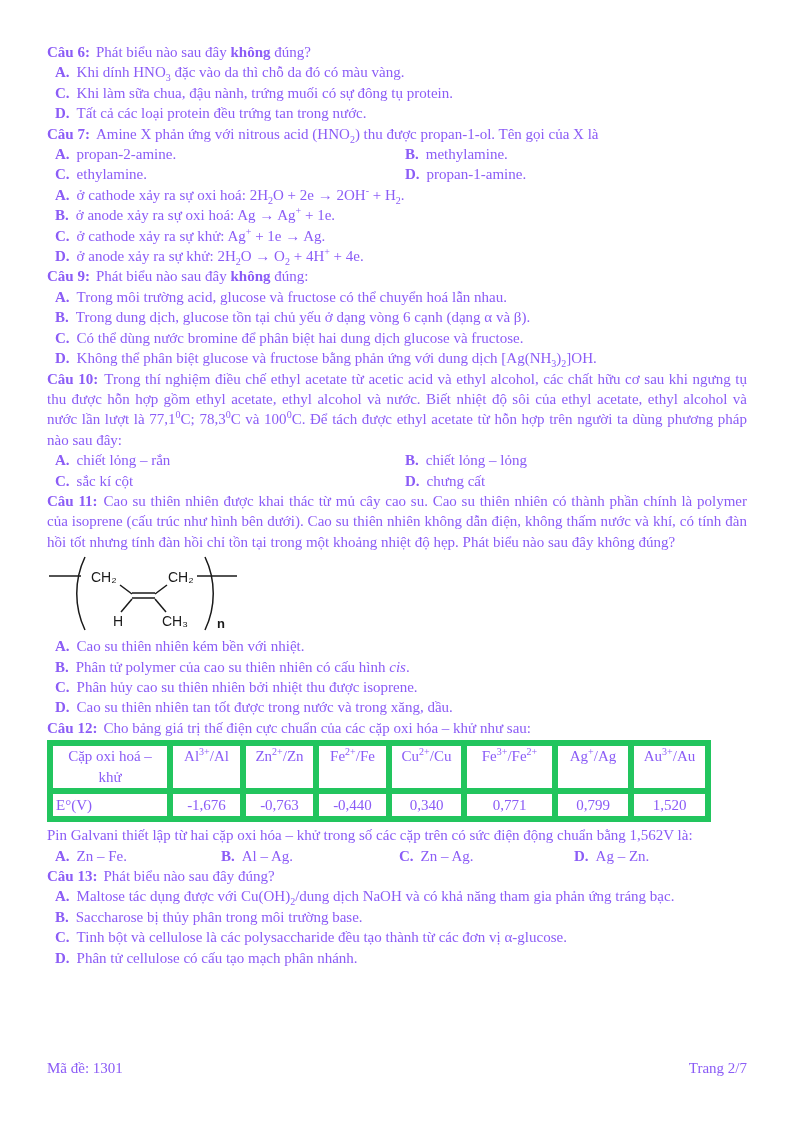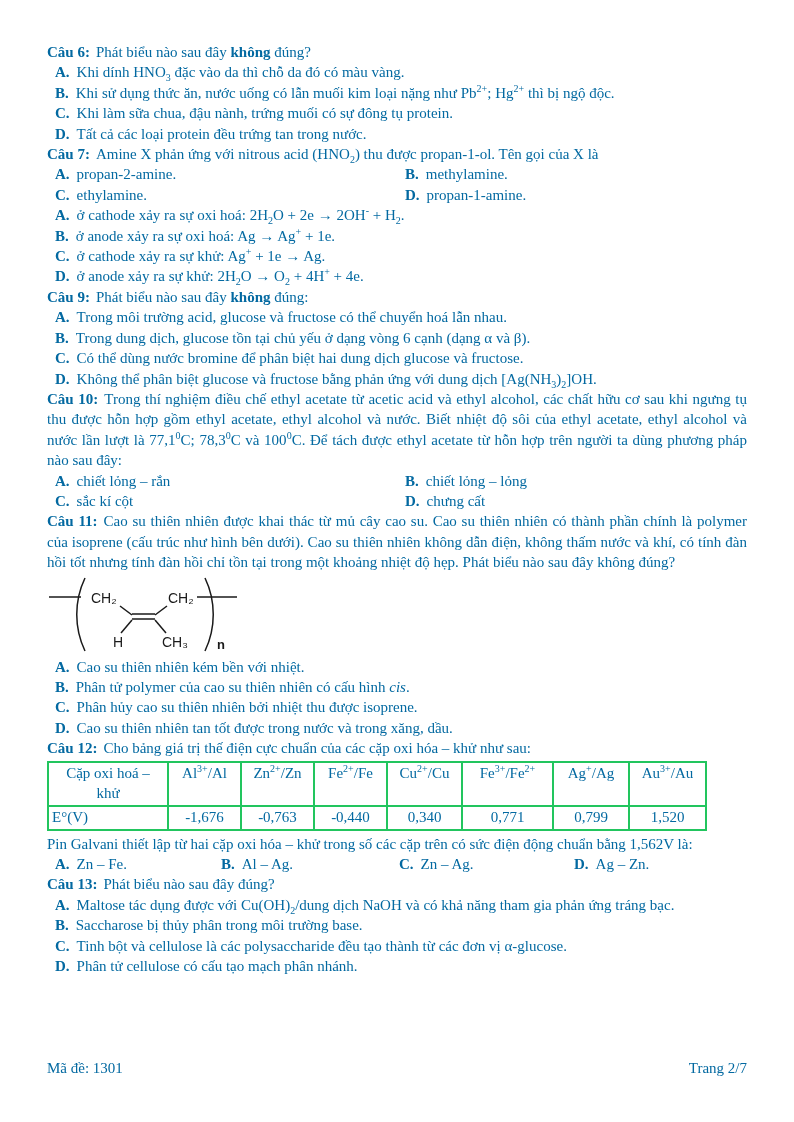--- a/index.html
+++ b/index.html
@@ -4,21 +4,21 @@
 <style>
   html,body { margin:0; padding:0; background:#888; }
   .page {
     position:relative;
     width:794px; height:1122px;
     margin:0 auto;
     background:#ffffff;
     font-family:"Liberation Serif", serif;
     font-size:15px;
     line-height:20.4px;
-    color:#0369a1;
+    color:#8b5cf6;
     overflow:hidden;
   }
   .content {
     position:absolute; left:47px; right:47px; top:42px;
   }
   .question { margin:0; }
   .stem { margin:0; text-align:justify; }
   .qlabel { font-weight:bold; margin-right:6px; }
   sub, sup { line-height:0; font-size:10px; }
   .options { margin:0; }
@@ -28,42 +28,41 @@
   .options.cols-4 { display:grid; grid-template-columns:166px 178px 175px 1fr; }
   .optlabel { font-weight:bold; margin-right:7px; }
 
   .figure { margin:2px 0; }
   .figure svg { display:block; }
   .figure text { font-family:"Liberation Sans", sans-serif; font-size:14px; fill:#1a1a1a; }
   .figure .nsub { font-size:13px; font-weight:bold; }
   .figure path, .figure line { stroke:#1a1a1a; stroke-width:1.5; fill:none; }
 
   table.etable { border-collapse:collapse; table-layout:fixed; margin:2px 0 3px 0; }
-  .etable th, .etable td { border:2px solid #22c55e; padding:0 3px; text-align:center; font-weight:normal; overflow:hidden; }
+  .etable th, .etable td { border:6px solid #22c55e; padding:0 3px; text-align:center; font-weight:normal; overflow:hidden; }
   .etable thead th { height:42px; vertical-align:top; padding-top:0; }
   .etable tbody td { height:22px;margin-top:20px; }
   .etable tbody td:first-child { text-align:left; }
 
   .footer {
     position:absolute; left:47px; right:47px; top:1058px;
     display:flex; justify-content:space-between;
   }
   .footer .code { }
 </style>
 </head>
 <body>
 
 <div class="page">
   <div class="content">
   <div class="question">
     <div class="qcontent">
       <p class="stem"><b class="qlabel">Câu 6:</b><span class="stem-text">Phát biểu nào sau đây <b>không</b> đúng?</span></p>
     <div class="options cols-1">
             <div class="option"><span class="optlabel">A.</span><span class="opttext">Khi dính HNO<sub>3</sub> đặc vào da thì chỗ da đó có màu vàng.</span></div>
-            <div class="option"><span class="optlabel">B.</span><span class="opttext">Khi sử dụng thức ăn, nước uống có lẫn muối kim loại nặng như Pb<sup>2+</sup>; Hg<sup>2+</sup> thì bị ngộ độc.</span></div>
             <div class="option"><span class="optlabel">C.</span><span class="opttext">Khi làm sữa chua, đậu nành, trứng muối có sự đông tụ protein.</span></div>
             <div class="option"><span class="optlabel">D.</span><span class="opttext">Tất cả các loại protein đều trứng tan trong nước.</span></div>
           </div>
         </div>
   </div>
 
   <div class="question">
     <div class="qcontent">
       <p class="stem"><b class="qlabel">Câu 7:</b><span class="stem-text">Amine X phản ứng với nitrous acid (HNO<sub>2</sub>) thu được propan-1-ol. Tên gọi của X là</span></p>
     <div class="options cols-2">

